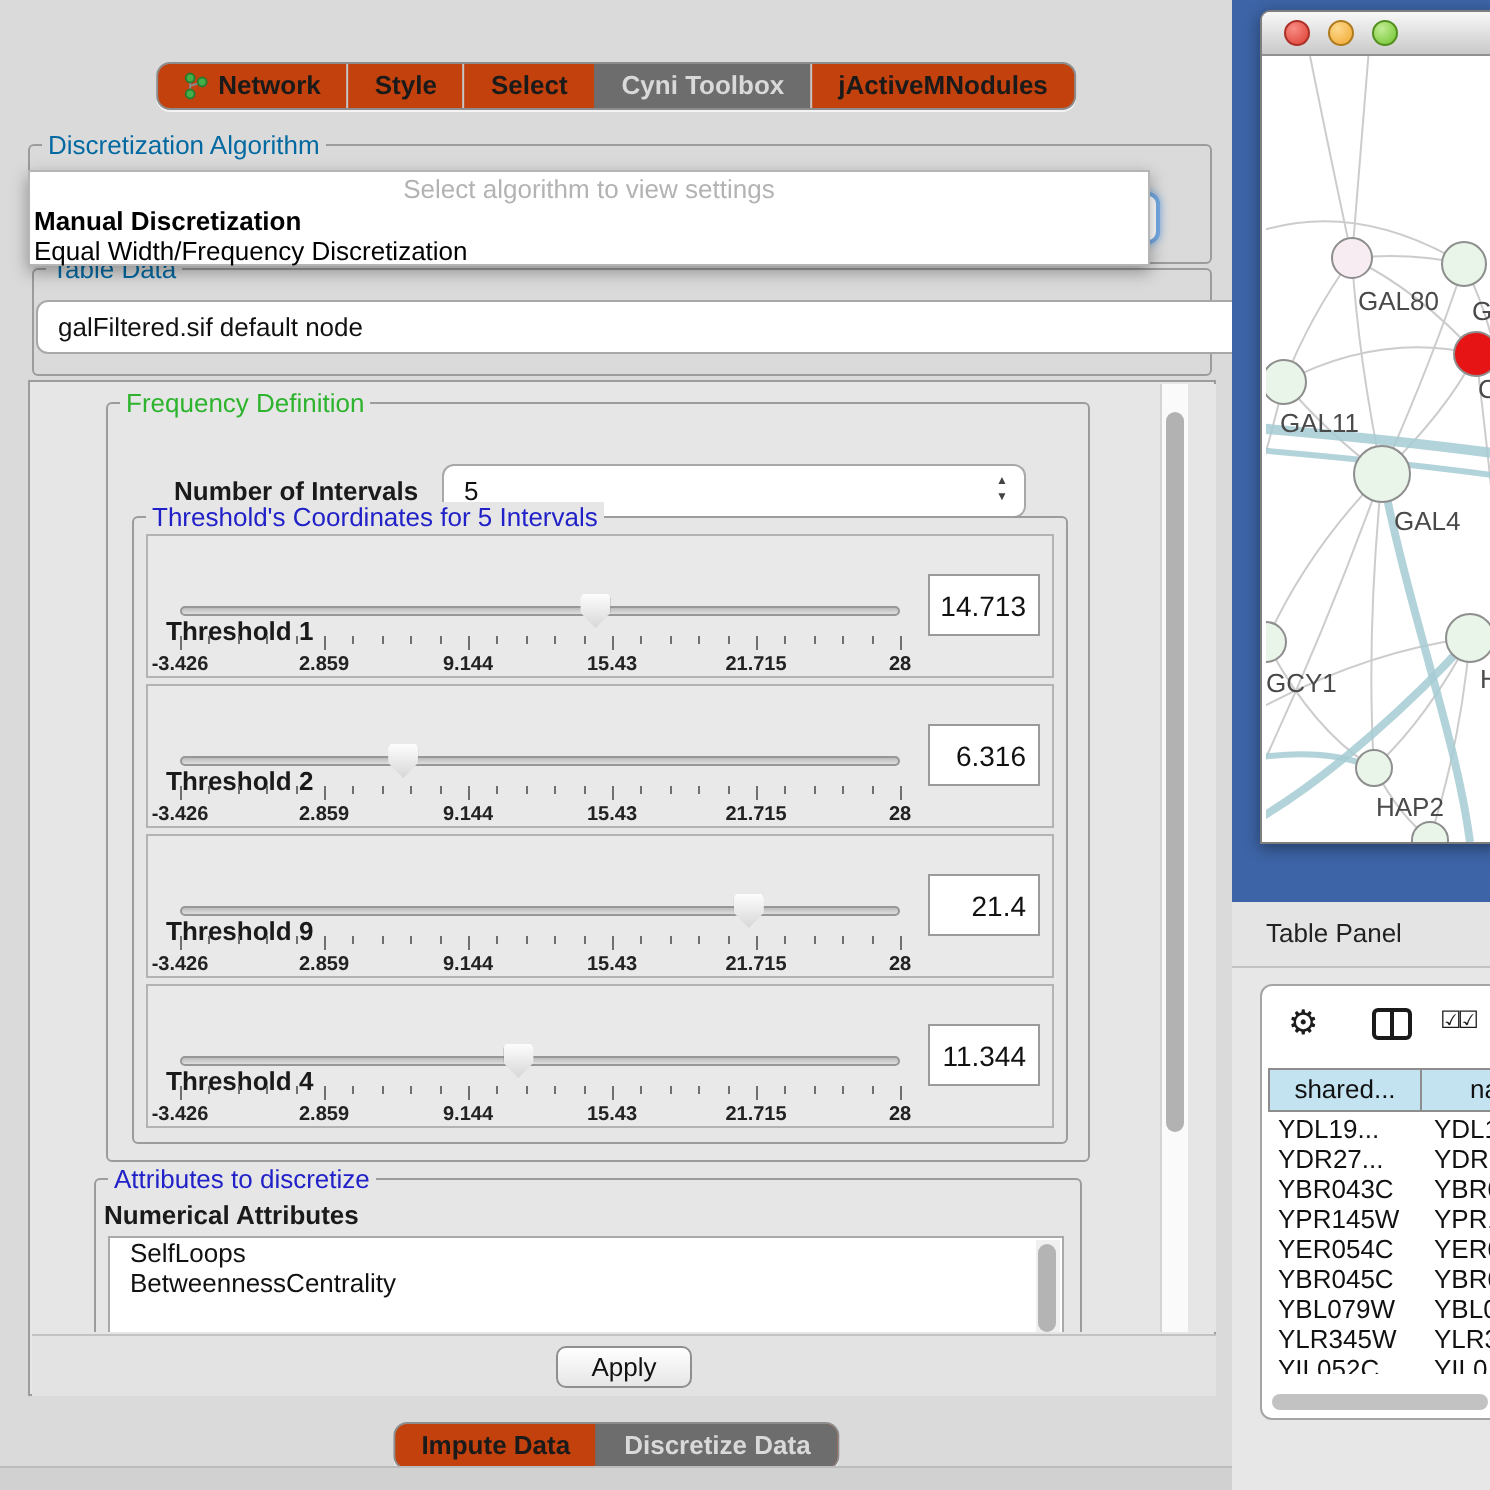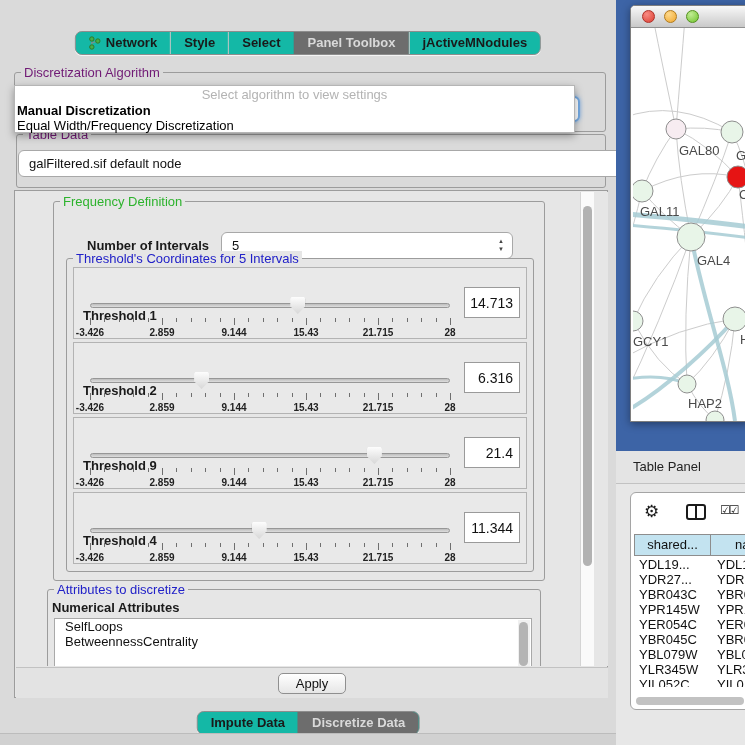--- a/index.html
+++ b/index.html
@@ -8,32 +8,32 @@
 
   
   .ctrl-panel { position:absolute; left:0; top:0; width:616px; height:745px; background:#dadada; }
   .titlebar { position:absolute; left:0; top:0; width:616px; height:26px;
     background:linear-gradient(#f1f1f1,#e3e3e3); border-bottom:1px solid #b3b3b3; }
   .titlebar .t-text { position:absolute; left:8px; top:0; line-height:25px; color:#222; }
   .float-ico { position:absolute; right:38px; top:8px; width:10px; height:10px; border:1.6px solid #222; border-radius:1px; }
   .close-ico { position:absolute; right:14px; top:4px; font-weight:bold; font-size:14px; color:#111; }
 
   .seg-bar { position:absolute; display:flex; border:1px solid #8d8d8d; border-radius:7px;
-    background:#14b8a6; overflow:hidden; box-shadow:0 1px 0 rgba(255,255,255,.7); height:24px; }
+    background:#c2410c; overflow:hidden; box-shadow:0 1px 0 rgba(255,255,255,.7); height:24px; }
   .seg { padding:0 13px; line-height:22px; font-weight:bold; color:#1a1a1a; border-left:1px solid #c6c6c6;
     display:flex; align-items:center; gap:5px; white-space:nowrap; }
   .seg:first-child { border-left:none; }
   .seg.sel { background:#6d6d6d; color:#d9d9d9; border-left-color:#6d6d6d; }
   .top-tabs { top:31px; left:50%; transform:translateX(-50%); }
   .bot-tabs { top:711px; left:50%; transform:translateX(-50%); }
 
   .groupbox { position:absolute; border:1px solid #9c9c9c; border-radius:3px; }
   .g-title { position:absolute; top:-8px; left:6px; padding:0 3px; background:#dadada; line-height:15px; }
   .g-title.on-panel { background:#e6e6e6; }
-  .g-green { color:#2db32d; } .g-blue { color:#2121c8; } .g-dark { color:#701a75; }
+  .g-green { color:#2db32d; } .g-blue { color:#2121c8; } .g-dark { color:#0369a1; }
 
   .combo { position:absolute; background:#fff; border:1px solid #a8a8a8; border-radius:6px; height:27px; }
   .combo .c-text { position:absolute; left:10px; top:0; line-height:25px; color:#111; white-space:nowrap; }
   .stepper { position:absolute; right:8px; top:4px; display:flex; flex-direction:column; align-items:center;
     font-size:6px; line-height:8px; color:#444; }
 
   .focus-combo { position:absolute; left:300px; top:96px; width:280px; height:26px; background:#fff;
     border:2px solid #74a9e2; border-radius:6px; box-shadow:0 0 4px #74a9e2; z-index:2; }
 
   .popup { position:absolute; left:14px; top:85px; width:561px; height:48px; background:#fff;
@@ -127,21 +127,21 @@
         </svg>
         <span>Network</span>
       </div>
       <div class="seg">
           <span>Style</span>
         </div>
       <div class="seg">
           <span>Select</span>
         </div>
       <div class="seg sel">
-          <span>Panel Toolbox</span>
+          <span>Cyni Toolbox</span>
         </div>
       <div class="seg">
           <span>jActiveMNodules</span>
         </div>
     </div>
 
     <div class="groupbox" style="left:14px; top:72px; width:592px; height:60px;">
       <span class="g-title g-dark">Discretization Algorithm</span>
     </div>
     <div class="focus-combo"></div>

